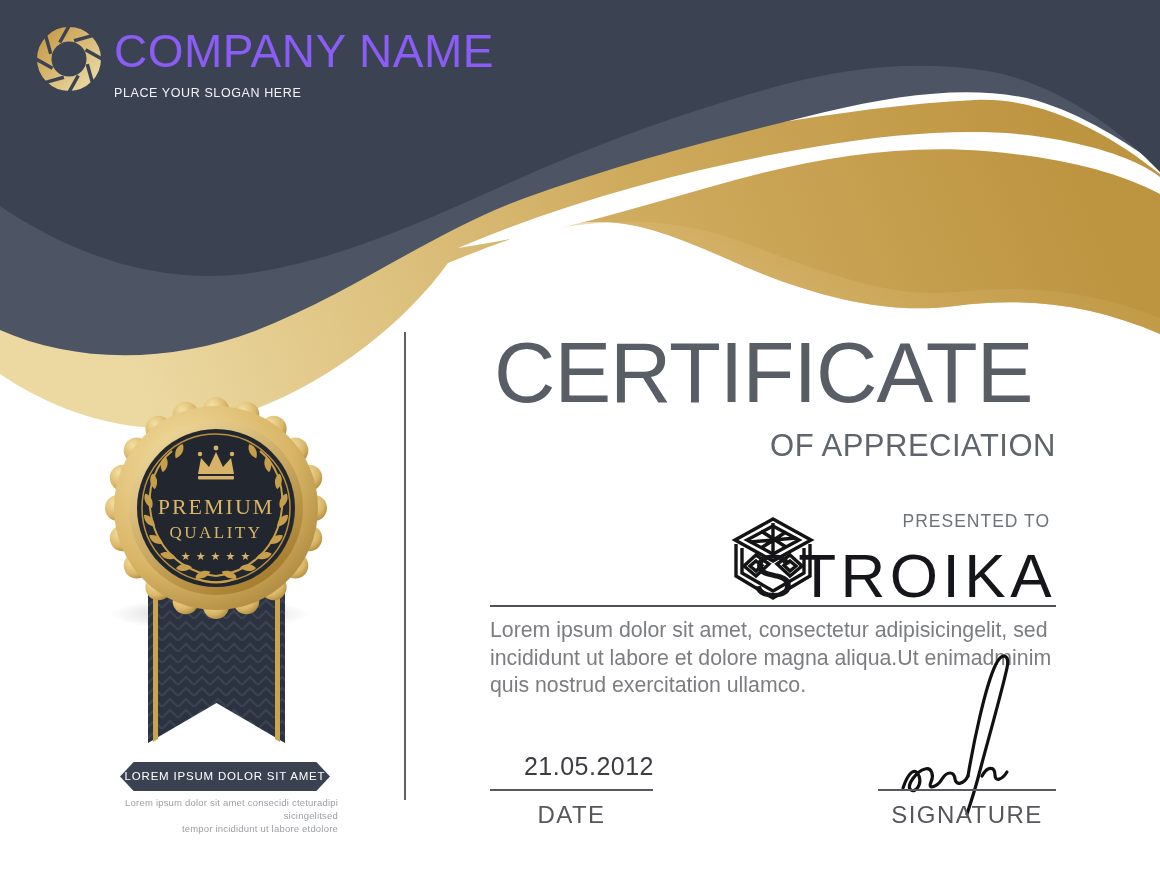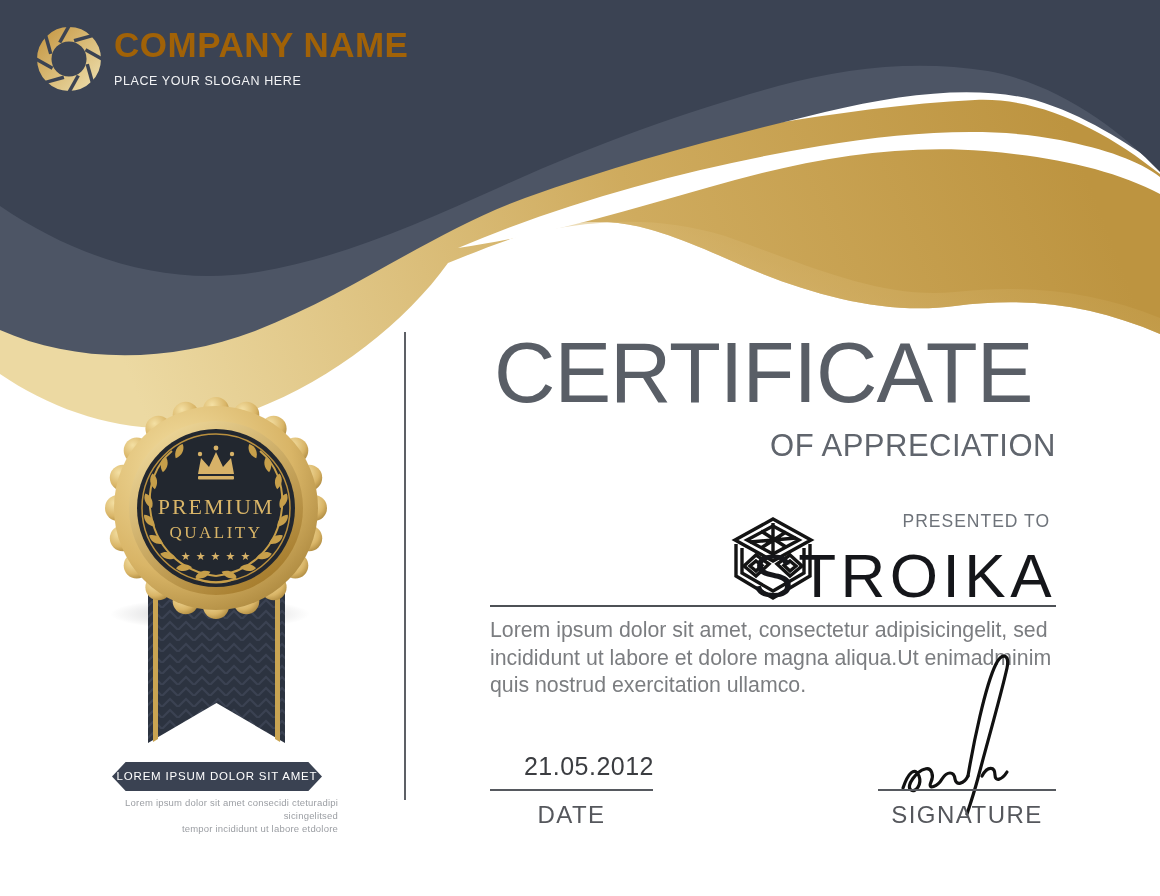--- a/index.html
+++ b/index.html
@@ -6,21 +6,21 @@
   .page{
     position:relative;width:1160px;height:896px;background:#ffffff;
     overflow:hidden;margin:0 auto;
     font-family:"Liberation Sans", sans-serif;
   }
   
   #header-svg{position:absolute;left:0;top:0;width:1160px;height:470px;}
   
   .brand{position:absolute;left:36px;top:26px;display:flex;align-items:flex-start;}
   .brand-text{margin-left:12px;}
-  .brand-name{color:#a16207;font-size:35px;letter-spacing:0.5px;line-height:1.1;font-weight:bold;}
+  .brand-name{color:#8b5cf6;font-size:46px;letter-spacing:0.5px;line-height:1.1;font-weight:normal;}
   .brand-slogan{color:#f2f3f5;font-size:12.5px;letter-spacing:0.6px;margin-top:9px;}
   
   .vdivider{position:absolute;left:404px;top:332px;width:2px;height:468px;background:#5d6066;}
   
   .cert-title{position:absolute;left:486px;top:324px;font-size:85px;color:#595e66;letter-spacing:-1px;white-space:nowrap;margin-left:8px;}
   .cert-sub{position:absolute;right:104px;top:428px;font-size:31px;color:#60656d;letter-spacing:0.5px;white-space:nowrap;}
   .presented{position:absolute;right:110px;top:511px;font-size:17.5px;color:#6e737a;letter-spacing:1px;white-space:nowrap;}
   #cube-svg{position:absolute;left:728px;top:516px;width:90px;height:88px;}
   .recipient{position:absolute;right:104px;top:540px;font-size:62px;color:#15161a;letter-spacing:4.5px;white-space:nowrap;}
   .rule-wide{position:absolute;left:490px;top:605px;width:566px;height:2px;background:#4e5156;}
@@ -29,21 +29,21 @@
   .date-line{position:absolute;left:490px;top:789px;width:163px;height:2px;background:#56595f;}
   .date-label{position:absolute;left:490px;top:801px;width:163px;text-align:center;font-size:24px;color:#55575c;letter-spacing:1.5px;}
   .sig-line{position:absolute;left:878px;top:789px;width:178px;height:2px;background:#56595f;}
   .sig-label{position:absolute;left:878px;top:801px;width:178px;text-align:center;font-size:24px;color:#55575c;letter-spacing:1.5px;}
   #sig-svg{position:absolute;left:885px;top:648px;width:150px;height:168px;}
   
   #badge-svg{position:absolute;left:98px;top:388px;width:240px;height:372px;}
   .badge-serif{font-family:"Liberation Serif", serif;}
   
   .banner{
-    position:absolute;left:112px;top:762px;width:210px;height:29px;background:#3a4252;
+    position:absolute;left:120px;top:762px;width:210px;height:29px;background:#3a4252;
     clip-path:polygon(0 50%, 6.5% 0, 93.5% 0, 100% 50%, 93.5% 100%, 6.5% 100%);
     color:#fff;font-size:11.5px;letter-spacing:0.8px;text-align:center;line-height:29px;white-space:nowrap;
   }
   .banner-caption{
     position:absolute;left:88px;top:796px;width:250px;text-align:right;
     font-size:9.5px;line-height:13px;color:#9b9ea3;letter-spacing:0.2px;
   }
 </style>
 </head>
 <body>

